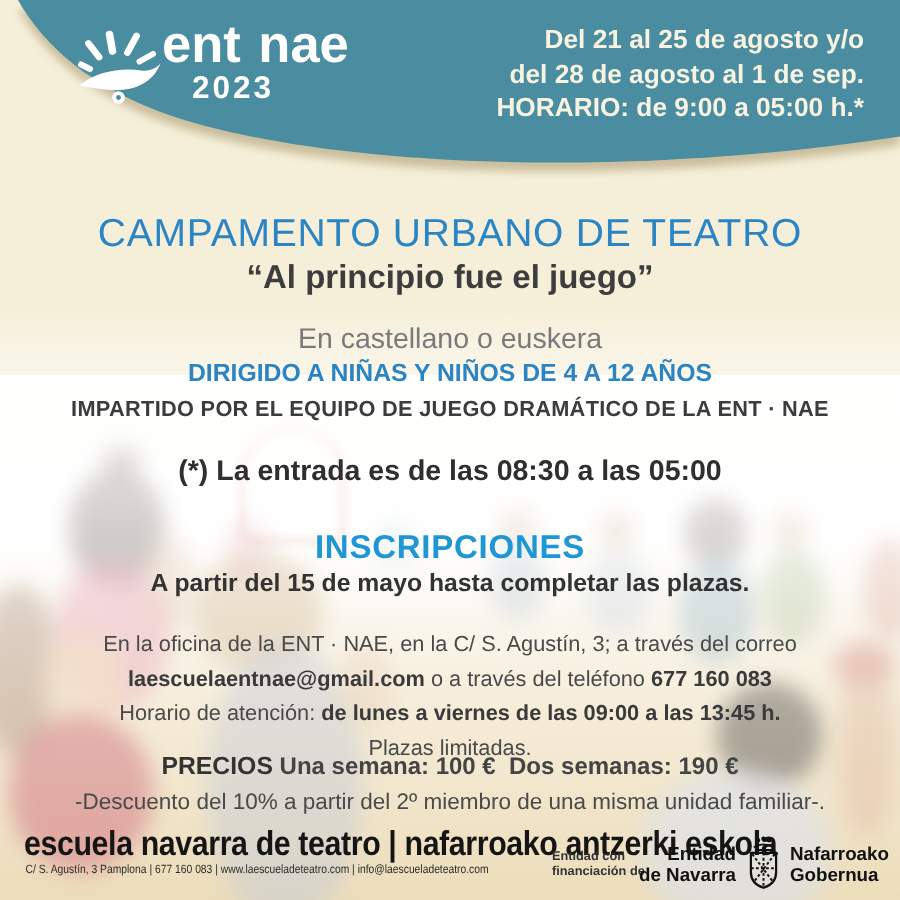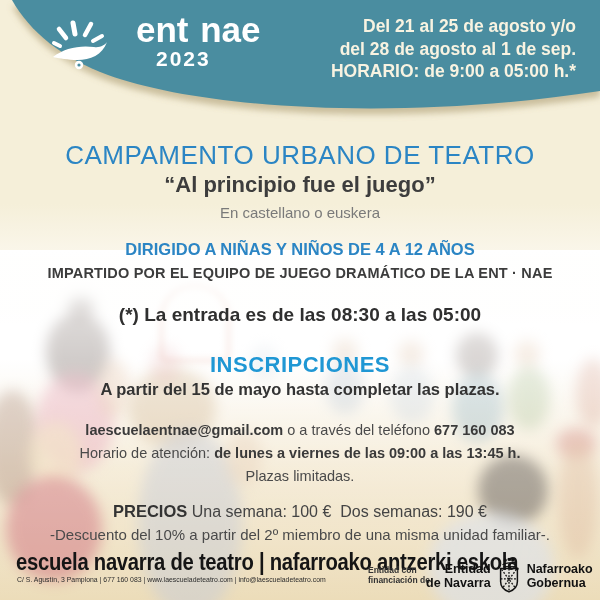--- a/index.html
+++ b/index.html
@@ -2,50 +2,50 @@
 <html><head>
 <meta charset="utf-8">
 <style>
   html,body{margin:0;padding:0;}
   body{font-family:"Liberation Sans", sans-serif;}
   .poster{position:relative;width:600px;height:600px;overflow:hidden;
     background:linear-gradient(180deg,#f5efd9 0%,#f5efd9 34%,#faf6ea 42%,#fefdf9 48%,#ffffff 54%);}
 
   
   .hdr{position:absolute;top:0;left:0;z-index:6;}
-  .logo{position:absolute;top:12px;left:50px;z-index:7;display:flex;color:#fff;gap:28px;}
+  .logo{position:absolute;top:12px;left:50px;z-index:7;display:flex;color:#fff;}
   .logo-icon{margin-top:4px;}
   .brand{font-size:35px;font-weight:bold;letter-spacing:0;word-spacing:2px;line-height:36px;}
   .year{font-size:21px;font-weight:bold;letter-spacing:2px;margin-left:20px;line-height:22px;}
   .dates{position:absolute;top:15px;right:24px;z-index:7;text-align:right;
     color:#f8f3e1;font-size:17.5px;font-weight:bold;line-height:22.5px;}
 
   
   .photo{position:absolute;left:0;top:250px;width:600px;height:350px;z-index:1;}
   .floor{position:absolute;left:0;right:0;top:110px;bottom:0;
     background:linear-gradient(180deg,rgba(233,214,175,0) 0%,rgba(228,203,148,.55) 45%,rgba(221,193,130,.8) 100%);}
   .b{position:absolute;border-radius:50%;filter:blur(7px);}
   .win{border:3px solid rgba(222,148,124,.55);background:none;border-radius:34px 34px 6px 6px;filter:blur(3px);}
   .photo::after{content:"";position:absolute;inset:0;
     background:linear-gradient(180deg,#ffffff 0%,rgba(255,255,255,.88) 9%,rgba(255,255,255,.62) 20%,
       rgba(255,255,255,.5) 31%,rgba(255,255,255,.42) 46%,rgba(255,255,255,.34) 75%,rgba(255,255,255,.3) 100%);}
 
   
   .txt{position:absolute;left:0;width:600px;text-align:center;z-index:4;}
   .t-title{top:140px;font-size:26px;font-weight:400;letter-spacing:.5px;color:#2b85c4;}
   .t-sub{top:172px;font-size:22px;font-weight:bold;color:#3d3d3d;}
-  .t-lang{top:204px;font-size:15px;color:#7a7a7a;}
+  .t-lang{top:216px;font-size:19px;color:#7a7a7a;}
   .t-aud{top:240px;font-size:16.5px;font-weight:bold;color:#2b85c4;}
   .t-imp{top:265px;font-size:14.5px;font-weight:bold;color:#3c3c3c;letter-spacing:.2px;}
   .t-entry{top:304px;font-size:19px;font-weight:bold;color:#2f2f2f;}
   .t-insc{top:352px;font-size:22px;font-weight:bold;letter-spacing:.5px;color:#1f97d4;}
   .t-start{top:380px;font-size:16.5px;font-weight:bold;color:#333;}
   .t-para{top:419px;font-size:14.5px;color:#4a4a4a;line-height:23px;}
   .t-para b{color:#3a3a3a;}
-  .t-precios{top:502px;font-size:16px;color:#444;}
+  .t-precios{top:502px;font-size:16px;color:#444;font-weight:bold;}
   .t-precios b{font-size:16.5px;color:#333;}
   .t-disc{top:526px;font-size:15px;color:#4a4a4a;}
 
   
   .f-school{position:absolute;left:16px;top:549px;z-index:5;font-size:23px;font-weight:bold;color:#151515;
     letter-spacing:-.3px;transform:scaleX(.88);transform-origin:left center;white-space:nowrap;}
   .f-contact{position:absolute;left:17px;top:575px;z-index:5;font-size:8px;color:#2b2b2b;
     transform:scaleX(.86);transform-origin:left center;white-space:nowrap;}
   .f-fund{position:absolute;left:368px;top:565px;z-index:5;font-size:8.5px;font-weight:bold;color:#333;line-height:10px;}
   .f-gov{position:absolute;left:426px;top:557px;z-index:5;display:flex;align-items:center;color:#111;}
@@ -127,20 +127,21 @@
   <div class="txt t-sub">“Al principio fue el juego”</div>
   <div class="txt t-lang">En castellano o euskera</div>
   <div class="txt t-aud">DIRIGIDO A NIÑAS Y NIÑOS DE 4 A 12 AÑOS</div>
   <div class="txt t-imp">IMPARTIDO POR EL EQUIPO DE JUEGO DRAMÁTICO DE LA ENT · NAE</div>
   <div class="txt t-entry">(*) La entrada es de las 08:30 a las 05:00</div>
 
   <div class="txt t-insc">INSCRIPCIONES</div>
   <div class="txt t-start">A partir del 15 de mayo hasta completar las plazas.</div>
 
   <div class="txt t-para">
+    <div>En la oficina de la ENT · NAE, en la C/ S. Agustín, 3; a través del correo</div>
     <div><b>laescuelaentnae@gmail.com</b><span> o a través del teléfono </span><b>677 160 083</b></div>
     <div><span>Horario de atención: </span><b>de lunes a viernes de las 09:00 a las 13:45 h.</b></div>
     <div>Plazas limitadas.</div>
   </div>
 
   <div class="txt t-precios"><b>PRECIOS</b><span> Una semana: 100 € &nbsp;Dos semanas: 190 €</span></div>
   <div class="txt t-disc">-Descuento del 10% a partir del 2º miembro de una misma unidad familiar-.</div>
 
   <div class="f-school">escuela navarra de teatro | nafarroako antzerki eskola</div>
   <div class="f-contact">C/ S. Agustín, 3  Pamplona  |  677 160 083  |  www.laescueladeteatro.com  |  info@laescueladeteatro.com</div>

